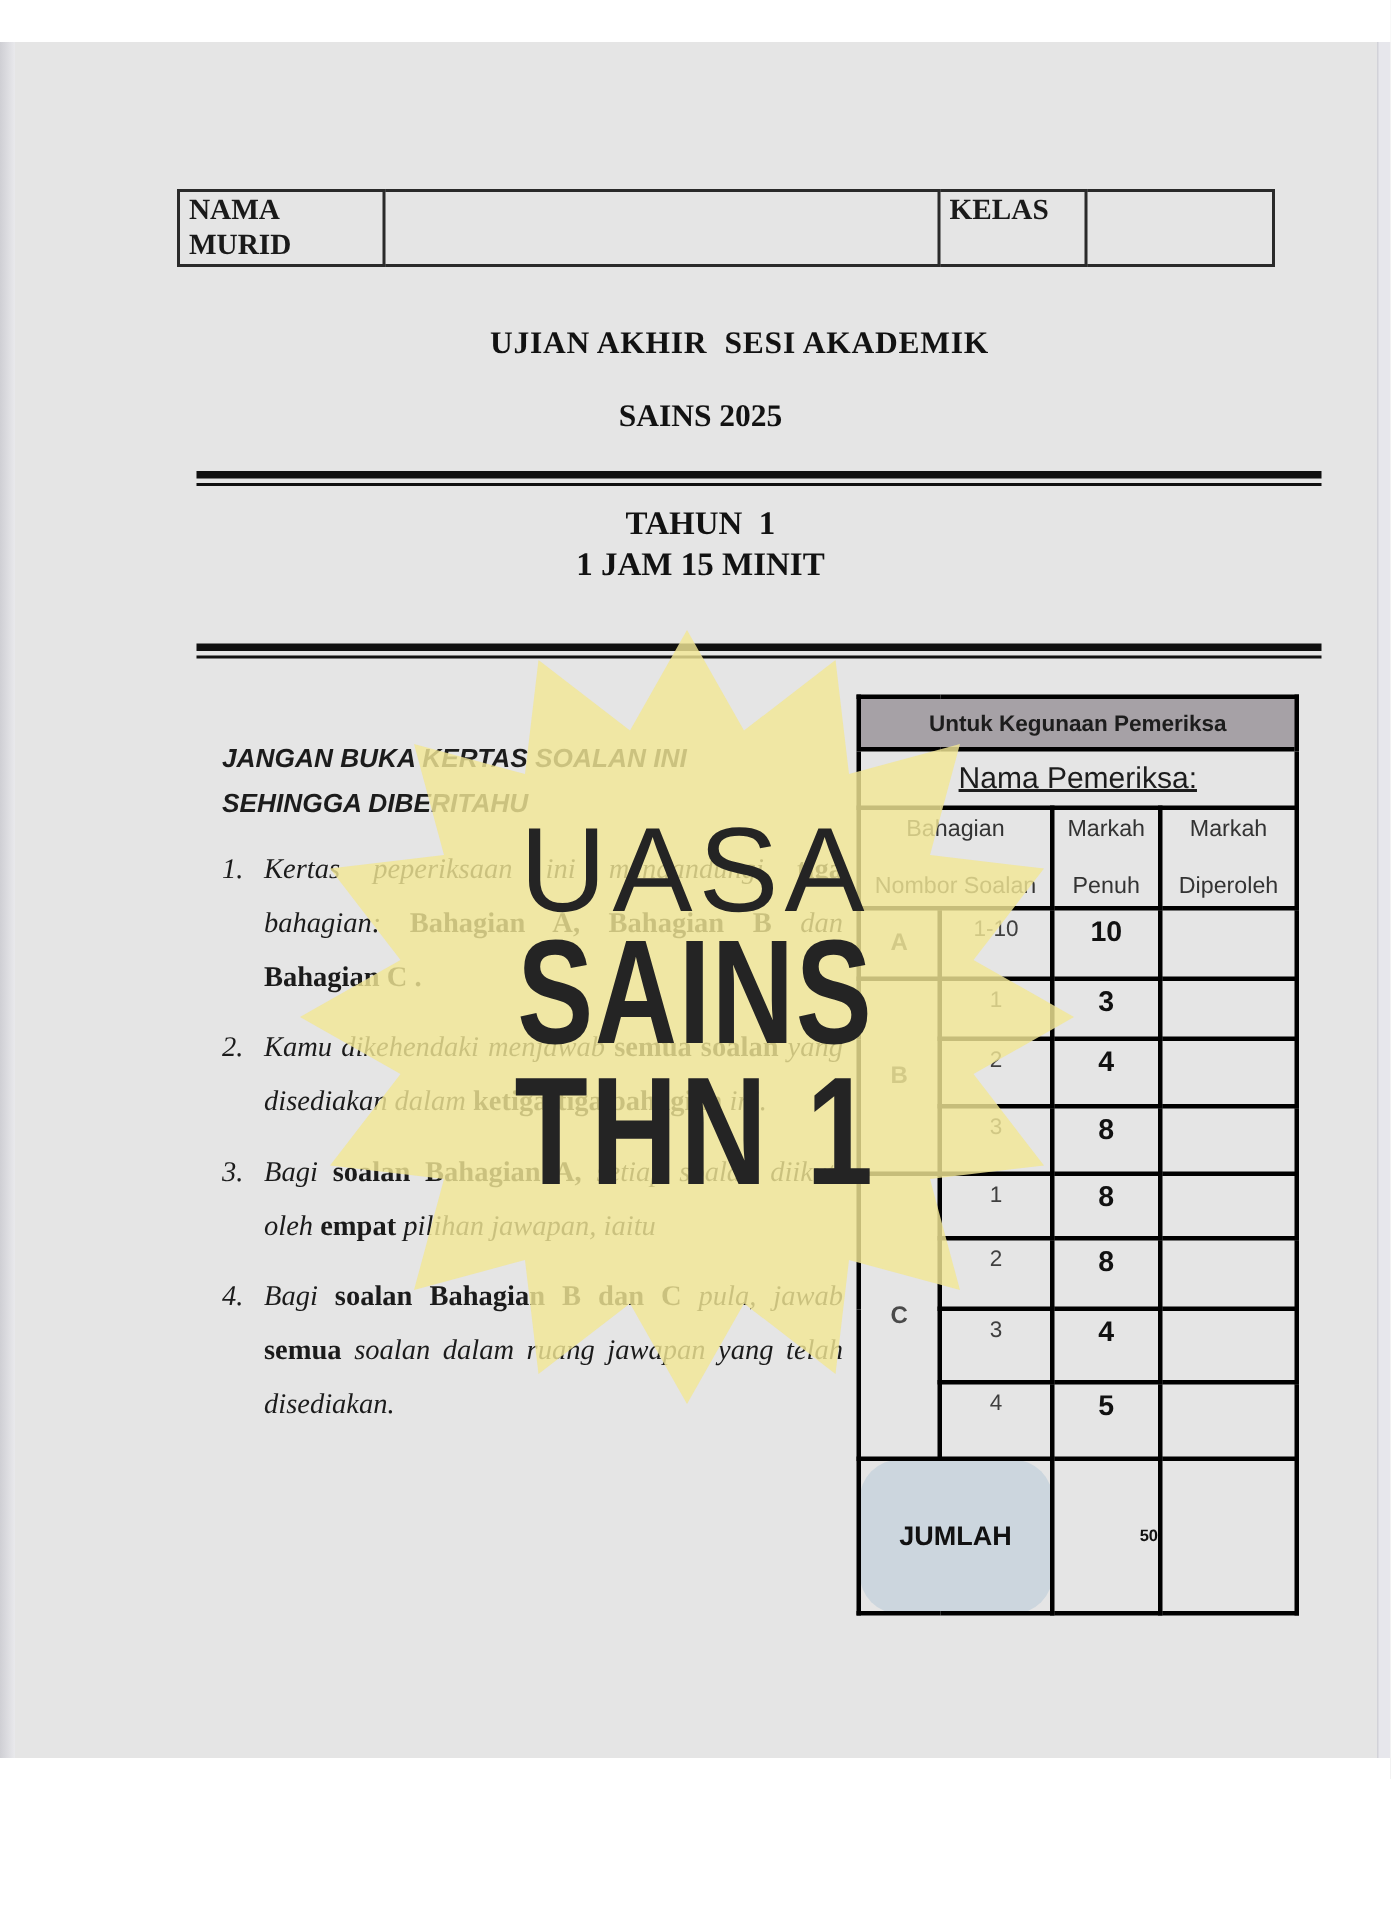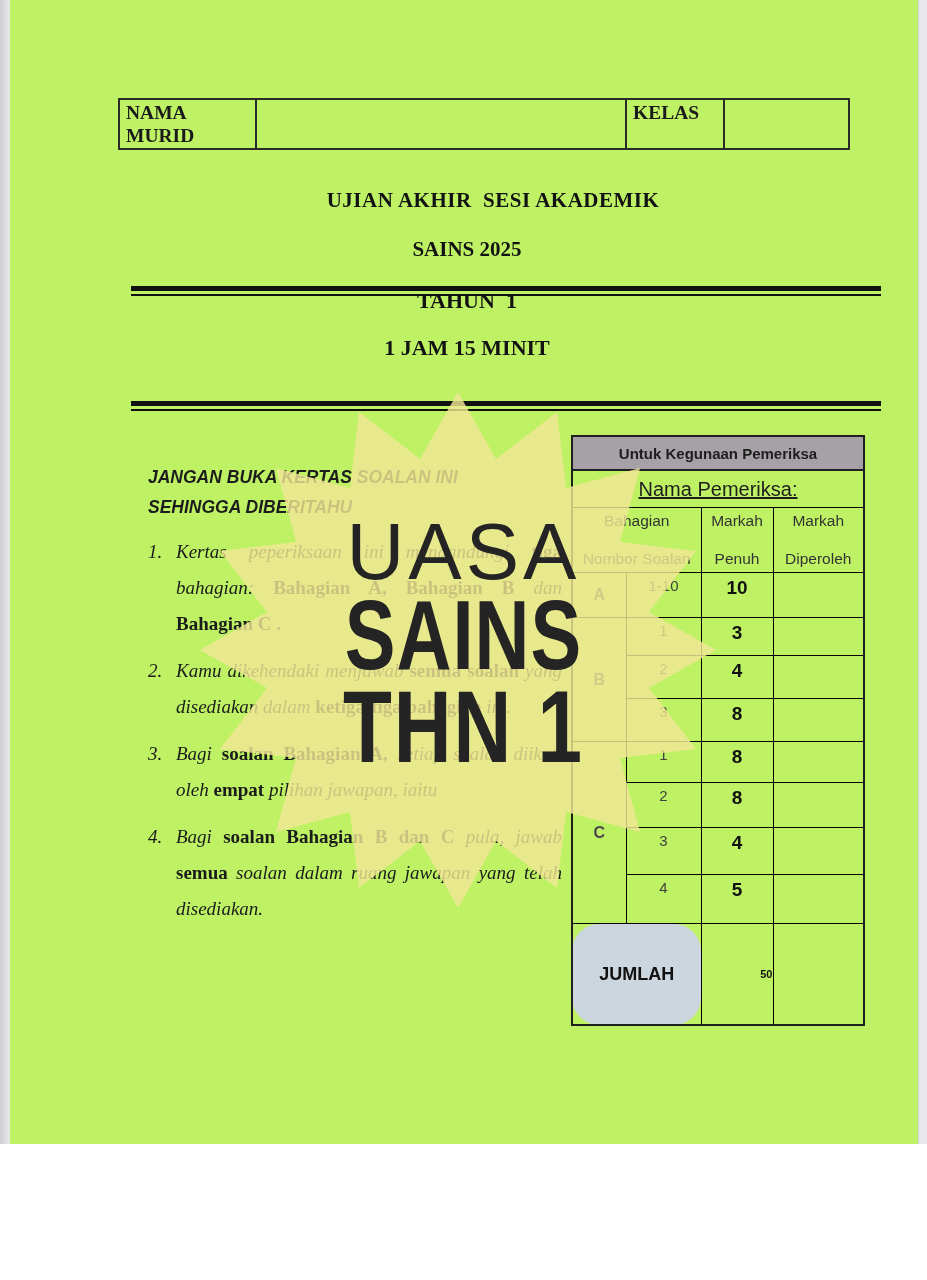--- a/index.html
+++ b/index.html
@@ -1,51 +1,51 @@
 <!DOCTYPE html>
 <html><head>
 <meta charset="utf-8">
 <style>
   html,body{margin:0;padding:0;background:#ffffff;}
-  .screen{position:relative;width:927px;height:1144px;background:#bef264;overflow:hidden;
-          font-family:"Liberation Serif",serif;color:#1a1a1a;}
+  .screen{position:relative;width:927px;height:1144px;background:#e5e5e5;overflow:hidden;
+          font-family:"Liberation Serif",serif;color:#1a1a1a;margin-top:28px;}
   
   .edge-left{position:absolute;left:0;top:0;width:10px;height:1280px;
              background:linear-gradient(to right,#cfcfd4,#e9e9ec);}
   .edge-right{position:absolute;right:0;top:0;width:8px;height:1280px;
               background:#e7e7ec;border-left:1px solid #d2d2d8;}
   
   .student-table{position:absolute;left:118px;top:98px;width:730px;border-collapse:collapse;table-layout:fixed;}
   .student-table td{border:2px solid #2a2a2a;height:46px;vertical-align:top;}
   .st-label{font-weight:bold;font-size:19.5px;line-height:23px;padding:1px 6px;}
   
   .title{position:absolute;text-align:center;font-weight:bold;white-space:pre;color:#121212;}
   .t-exam{left:130px;width:726px;top:188px;font-size:21px;letter-spacing:.5px;}
   .t-subject{left:54px;width:826px;top:237px;font-size:21px;}
-  .t-year{left:54px;width:826px;top:288px;font-size:22px;}
+  .t-year{left:54px;width:826px;top:308px;font-size:22px;}
   .t-duration{left:54px;width:826px;top:335px;font-size:22px;}
   .rule{position:absolute;left:131px;width:750px;height:3px;
         border-top:5px solid #101010;border-bottom:2px solid #101010;}
   .rule-top{top:286px;}
   .rule-bottom{top:401px;}
   
   .instructions{position:absolute;left:148px;top:462px;width:414px;}
   .warning{font-family:"Liberation Sans",sans-serif;font-weight:bold;font-size:17.5px;
            line-height:30px;color:#1c1c1c;margin-bottom:12px;font-style:italic;}
   .inst-item{position:relative;padding-left:28px;margin-bottom:11px;font-size:19px;line-height:36px;
              text-align:justify;color:#1b1b1b;}
   .inst-num{position:absolute;left:0;top:0;font-style:italic;}
   .inst-para2{margin-top:7px;}
   .run-i{font-style:italic;}
   .run-b{font-weight:bold;}
   
   .examiner-table{position:absolute;left:571px;top:435px;width:292px;border-collapse:collapse;
                   table-layout:fixed;font-family:"Liberation Sans",sans-serif;color:#1d1d1d;
                   border:2px solid #1f1f1f;}
-  .examiner-table td{border:1px solid #000000;vertical-align:top;padding:0;}
+  .examiner-table td{border:3px solid #000000;vertical-align:top;padding:0;}
   .r-hdr td{height:32px;background:#a6a1a6;font-weight:bold;font-size:15px;text-align:center;
             vertical-align:middle;border-bottom:2px solid #1f1f1f;}
   .r-nama td{height:36px;font-size:20px;text-align:center;vertical-align:middle;text-decoration:underline;}
   .r-colhead td{height:64px;font-size:15.5px;text-align:center;color:#333;}
   .colhead-flex{display:flex;flex-direction:column;justify-content:space-between;height:56px;padding:4px 0;}
   .r-a1 td{height:40px;} .r-b1 td{height:33px;} .r-b2 td{height:38px;} .r-b3 td{height:38px;}
   .r-c1 td{height:36px;} .r-c2 td{height:40px;} .r-c3 td{height:42px;} .r-c4 td{height:44px;}
   .r-total td{height:100px;vertical-align:middle;}
   .cell-sec{font-size:16px;font-weight:bold;text-align:center;vertical-align:middle !important;color:#4a4a4a;}
   .cell-q{font-size:15px;text-align:center;padding-top:4px !important;color:#3f3f3f;}

